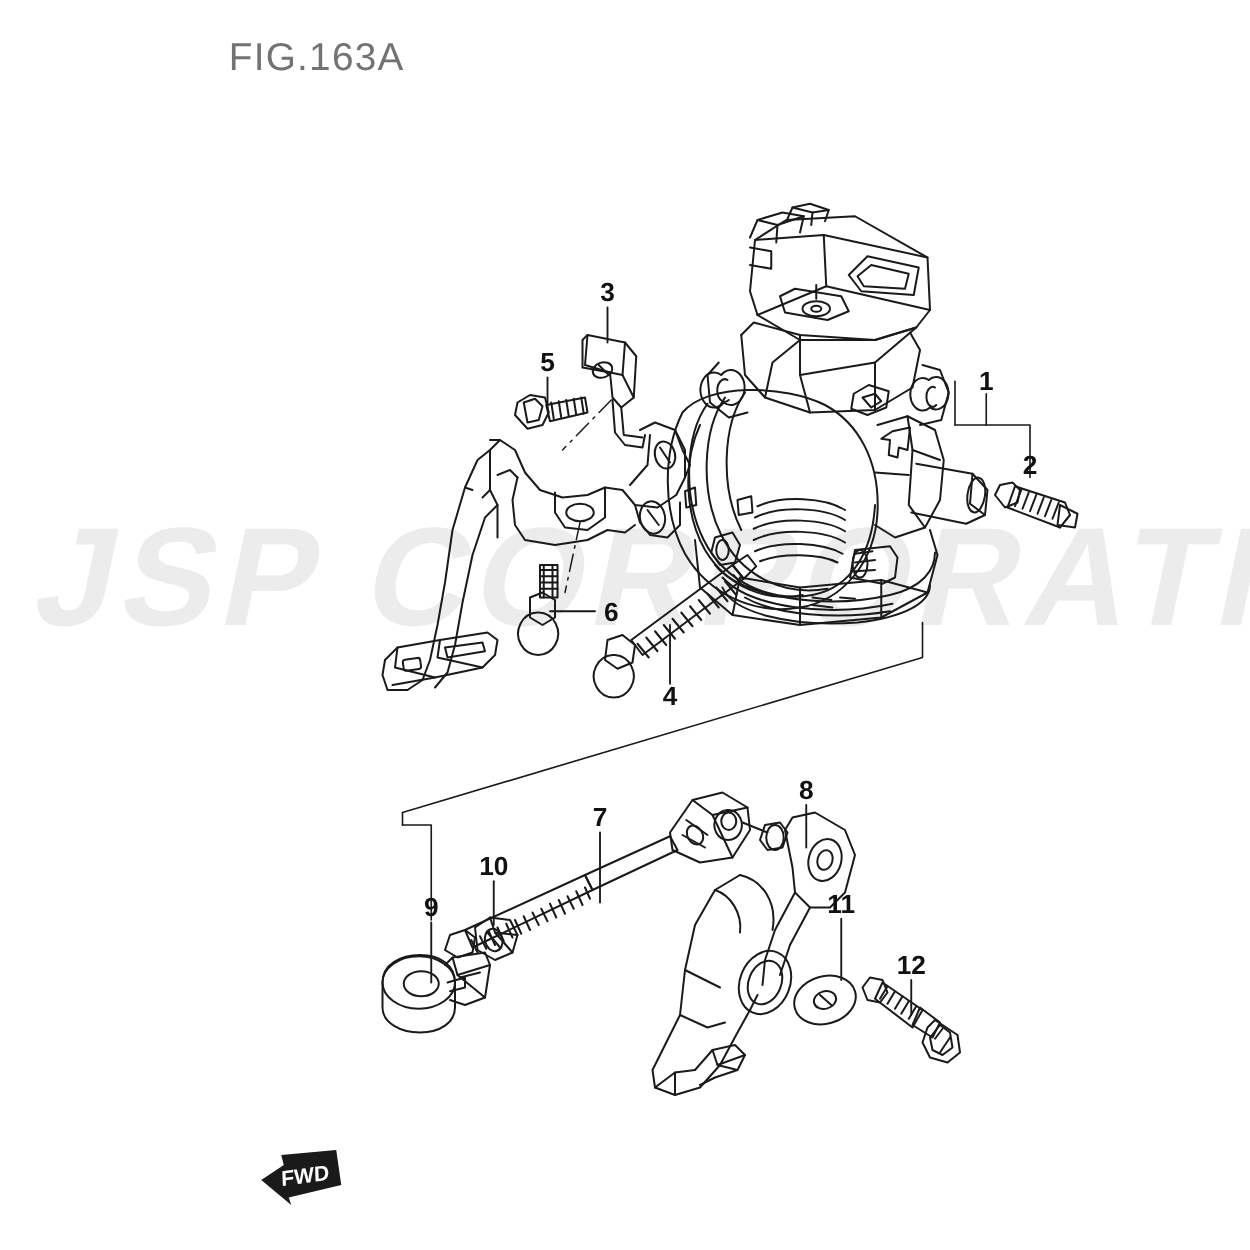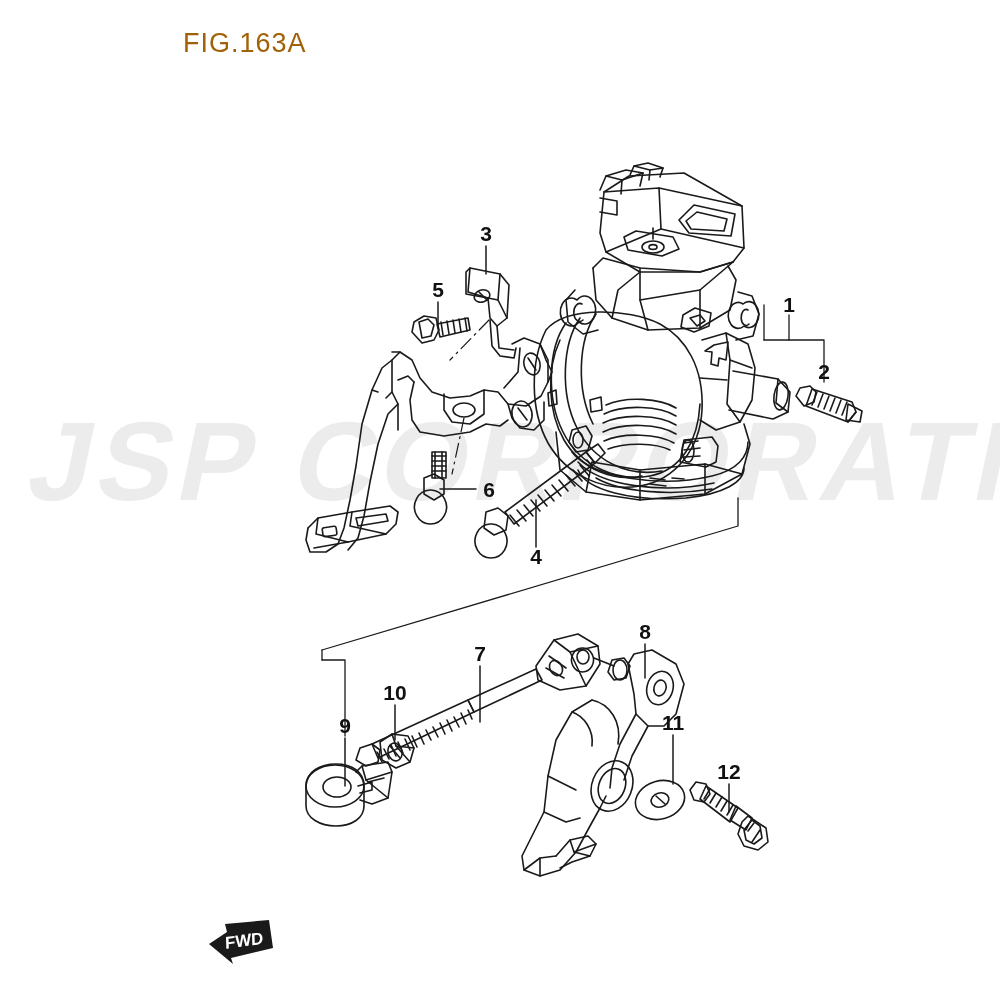--- a/index.html
+++ b/index.html
@@ -17,25 +17,25 @@
   #page {
     position: relative;
     width: 1000px;
     height: 1000px;
     background: #ffffff;
   }
   #fig-title {
     position: absolute;
     left: 183px;
     top: 28px;
-    font-size: 27px;
+    font-size: 31px;
     font-family: "Liberation Sans", sans-serif;
     font-weight: 400;
     letter-spacing: 1.0px;
-    color: #a16207;
+    color: #737373;
     white-space: nowrap;
   }
   #watermark {
     position: absolute;
     left: 0;
     top: 0;
     width: 1000px;
     height: 1000px;
     pointer-events: none;
   }

